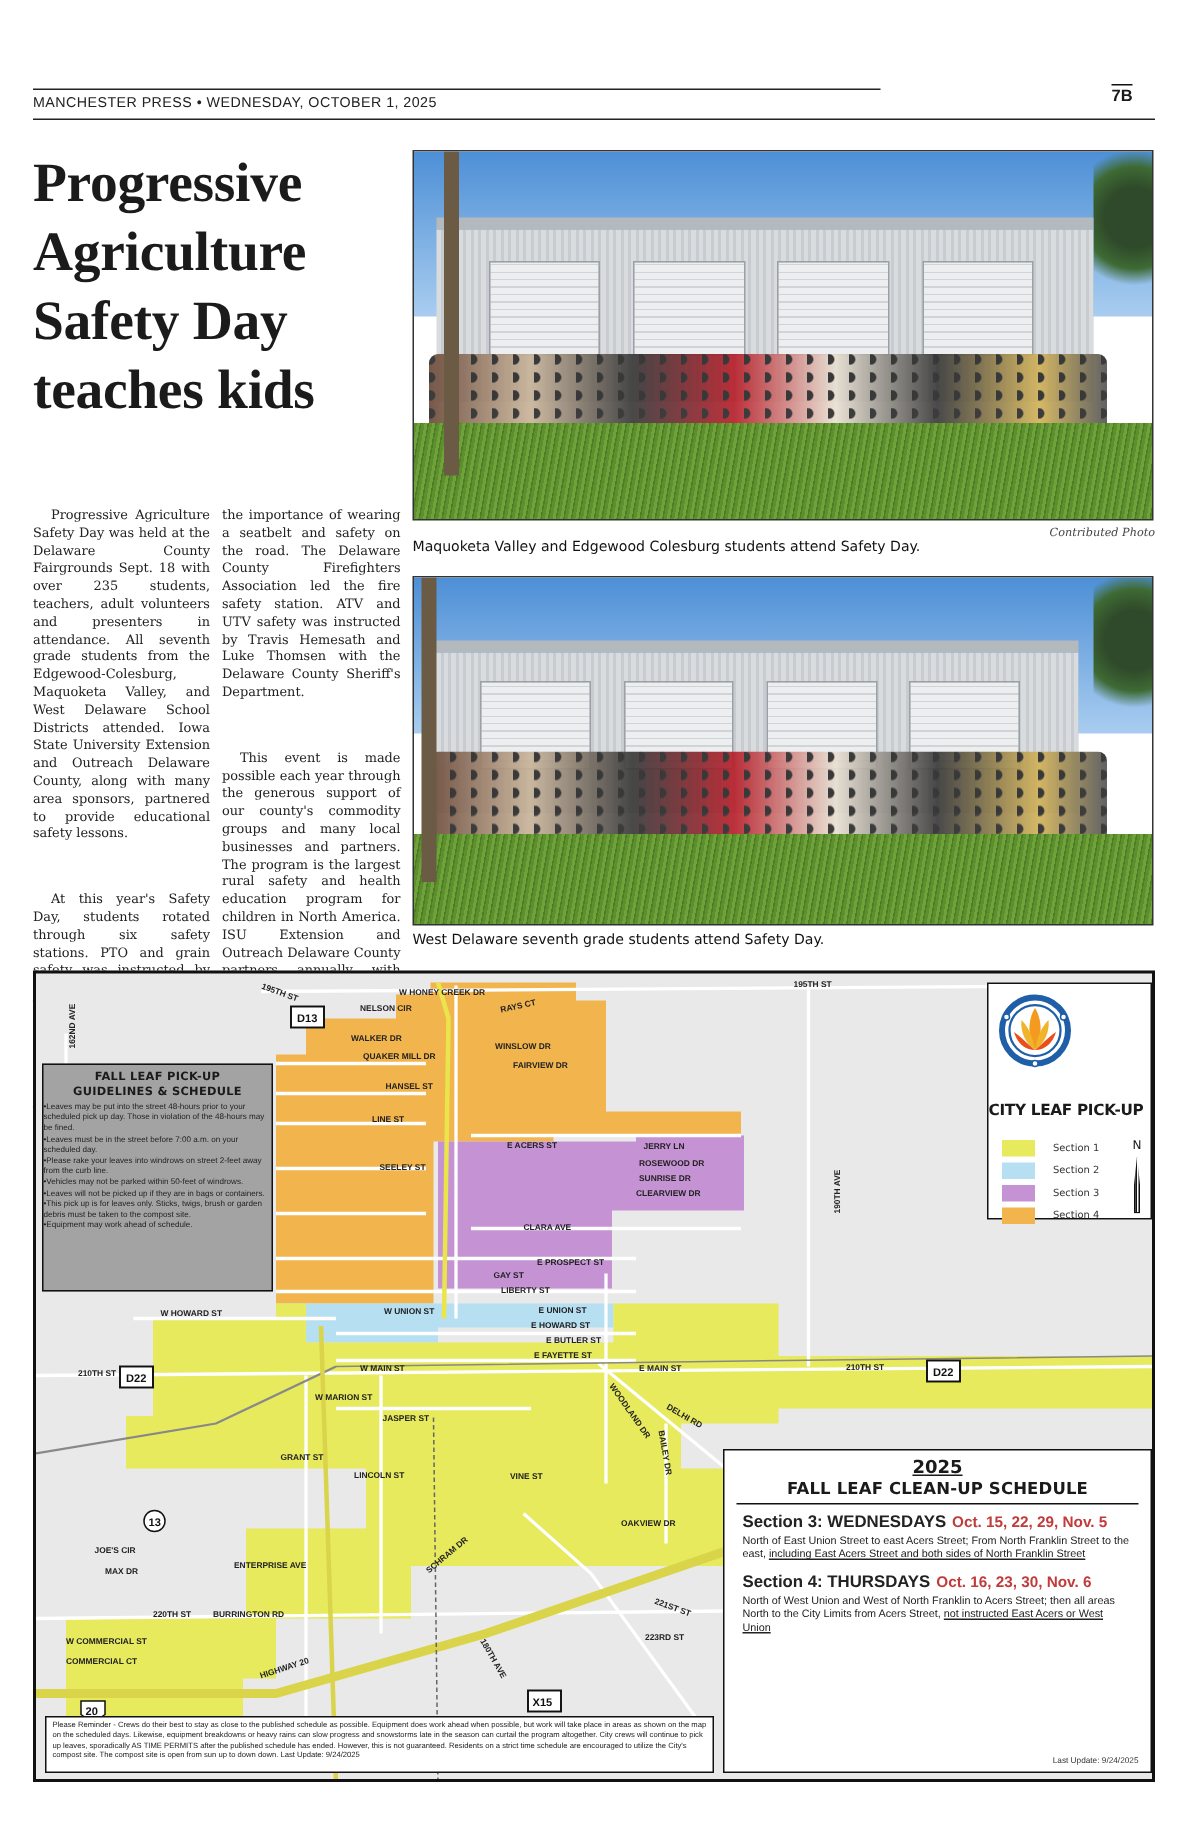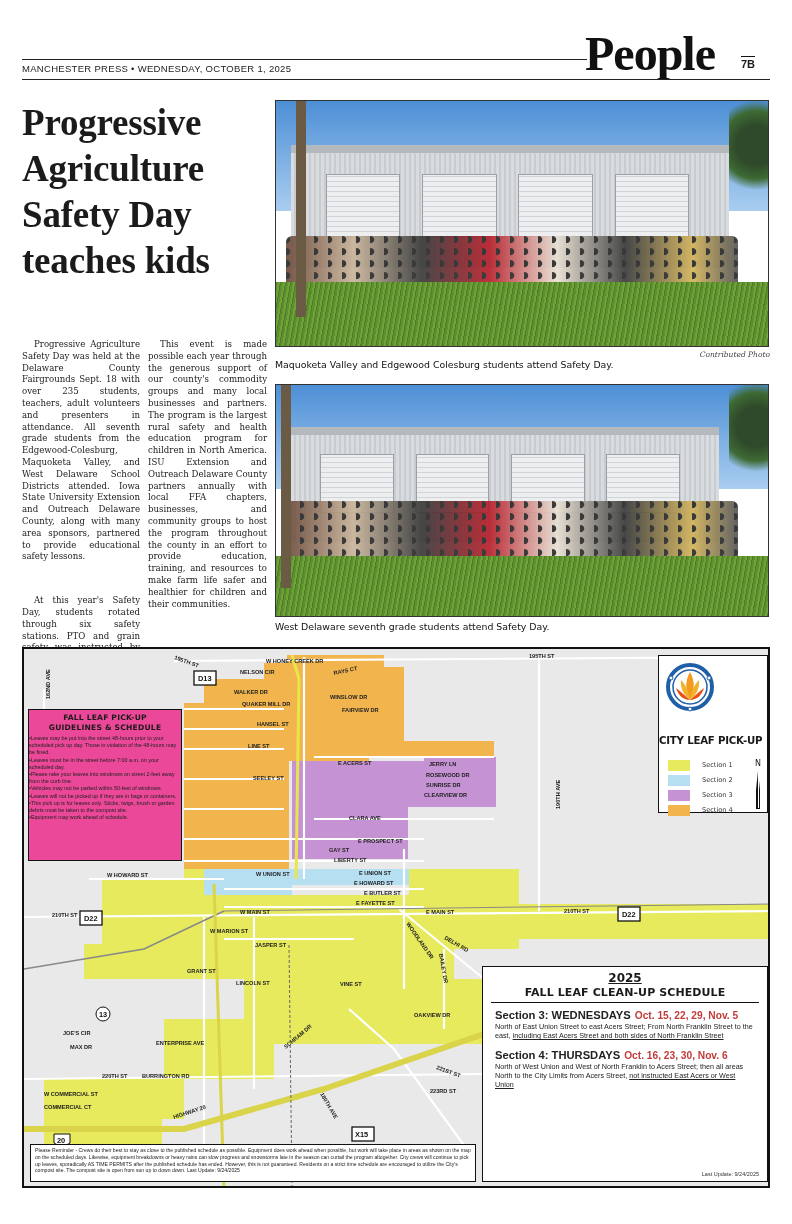--- a/index.html
+++ b/index.html
@@ -37,21 +37,21 @@
   .pole { position: absolute; top: 0; width: 10px; height: 88%; left: 4%; background: #6b5a44; }
   .tree { position: absolute; right: 0; top: 0; width: 8%; height: 60%; background: radial-gradient(circle at 70% 30%, #2f4a2a 20px, #3e6a34 34px, transparent 45px); }
   .credit { position: absolute; right: 22px; top: 350px; font-family: "DejaVu Serif", serif; font-style: italic; font-size: 7.5px; color: #444; }
   .caption { position: absolute; left: 275px; font-family: "DejaVu Sans", sans-serif; font-size: 9.4px; color: #111; }
   .cap1 { top: 359px; }
   .cap2 { top: 621px; }
 
   
   .map { position: absolute; left: 22px; top: 647px; width: 748px; height: 541px; border: 2px solid #111; background: #e9e9e9; overflow: hidden; font-family: "Liberation Sans", sans-serif; }
   .map svg { position: absolute; left: 0; top: 0; }
-  .guide { position: absolute; left: 4px; top: 60px; width: 154px; height: 152px; background: #ec4899; border: 1.5px solid #111; padding: 3px 0; }
+  .guide { position: absolute; left: 4px; top: 60px; width: 154px; height: 152px; background: #a3a3a3; border: 1.5px solid #111; padding: 3px 0; }
   .guide h3 { font-family: "DejaVu Sans", sans-serif; font-weight: bold; font-size: 7.6px; text-align: center; line-height: 10px; letter-spacing: 0.2px; }
   .guide ul { list-style: none; margin-top: 2px; }
   .guide li { font-size: 5.4px; line-height: 7.2px; color: #222; }
   .guide li:before { content: "\2022"; }
 
   .legend { position: absolute; left: 634px; top: 6px; width: 110px; height: 158px; background: #fff; border: 1.5px solid #111; }
   .logo { position: absolute; left: 24px; top: 8px; width: 62px; height: 62px; }
   .legend-title { position: absolute; left: 0; right: 0; top: 79px; font-family: "DejaVu Sans", sans-serif; font-weight: bold; font-size: 10.2px; letter-spacing: -0.2px; }
   .lg-row { position: absolute; left: 9px; height: 11px; width: 70px; }
   .lg-sw { position: absolute; left: 0; top: 0; width: 22px; height: 11px; }
@@ -77,32 +77,32 @@
 </head>
 <body>
 
 <div class="masthead">
   <div class="mh-rule-top"></div>
   <div class="mh-line">
     <span>MANCHESTER PRESS</span>
     <span>•</span>
     <span>WEDNESDAY, OCTOBER 1, 2025</span>
   </div>
-  <div class="mh-section">People</div>
   <div class="mh-page">7B</div>
   <div class="mh-rule-bot"></div>
 </div>
 
 <h1 class="headline">Progressive Agriculture Safety Day teaches kids</h1>
 
 <div class="col col1">
   <p>Progressive Agriculture Safety Day was held at the Delaware County Fairgrounds Sept. 18 with over 235 students, teachers, adult volunteers and presenters in attendance. All seventh grade students from the Edgewood-Colesburg, Maquoketa Valley, and West Delaware School Districts attended. Iowa State University Extension and Outreach Delaware County, along with many area sponsors, partnered to provide educational safety lessons.</p>
   <p>At this year's Safety Day, students rotated through six safety stations. PTO and grain safety was instructed by Lon Warnecke with River Valley Coop. Lawn and yard equipment safety was instructed by JJ Davis with the City of Manchester. Christie Remley and Al Reiter with Maquoketa Valley Rural Electrical Coop presented on electrical safety. Trooper Boyd Eser with the Iowa State Patrol discussed</p>
 </div>
 <div class="col col2">
+  <p style="text-indent:0">the importance of wearing a seatbelt and safety on the road. The Delaware County Firefighters Association led the fire safety station. ATV and UTV safety was instructed by Travis Hemesath and Luke Thomsen with the Delaware County Sheriff's Department.</p>
   <p>This event is made possible each year through the generous support of our county's commodity groups and many local businesses and partners. The program is the largest rural safety and health education program for children in North America. ISU Extension and Outreach Delaware County partners annually with local FFA chapters, businesses, and community groups to host the program throughout the county in an effort to provide education, training, and resources to make farm life safer and healthier for children and their communities.</p>
 </div>
 
 <div class="photo photo1">
   <div class="sky"></div>
   <div class="tree"></div>
   <div class="bldg">
     <div class="door" style="left:8%"></div>
     <div class="door" style="left:30%"></div>
     <div class="door" style="left:52%"></div>

